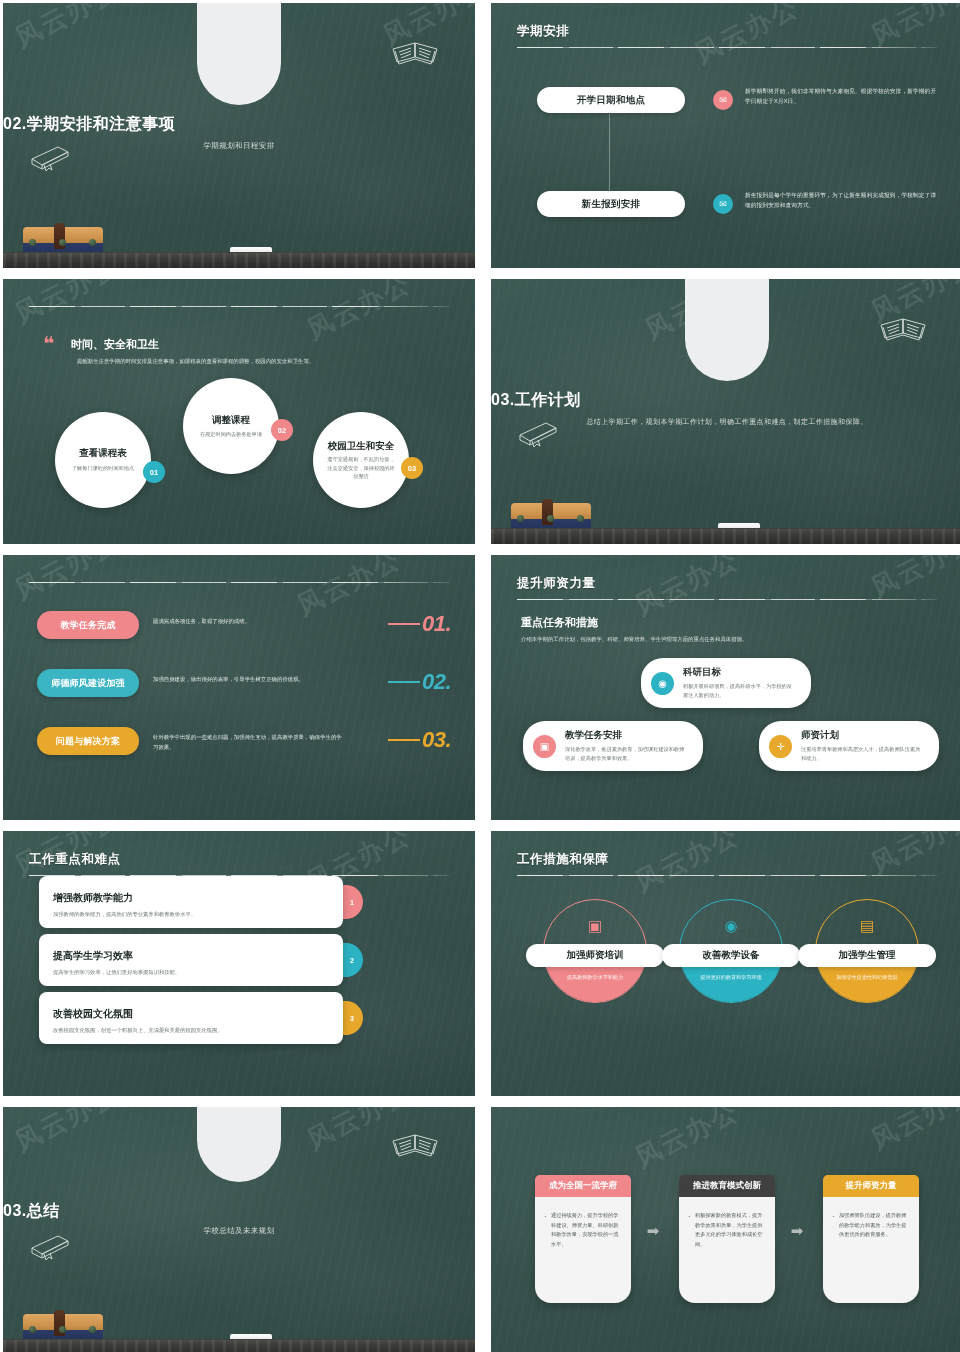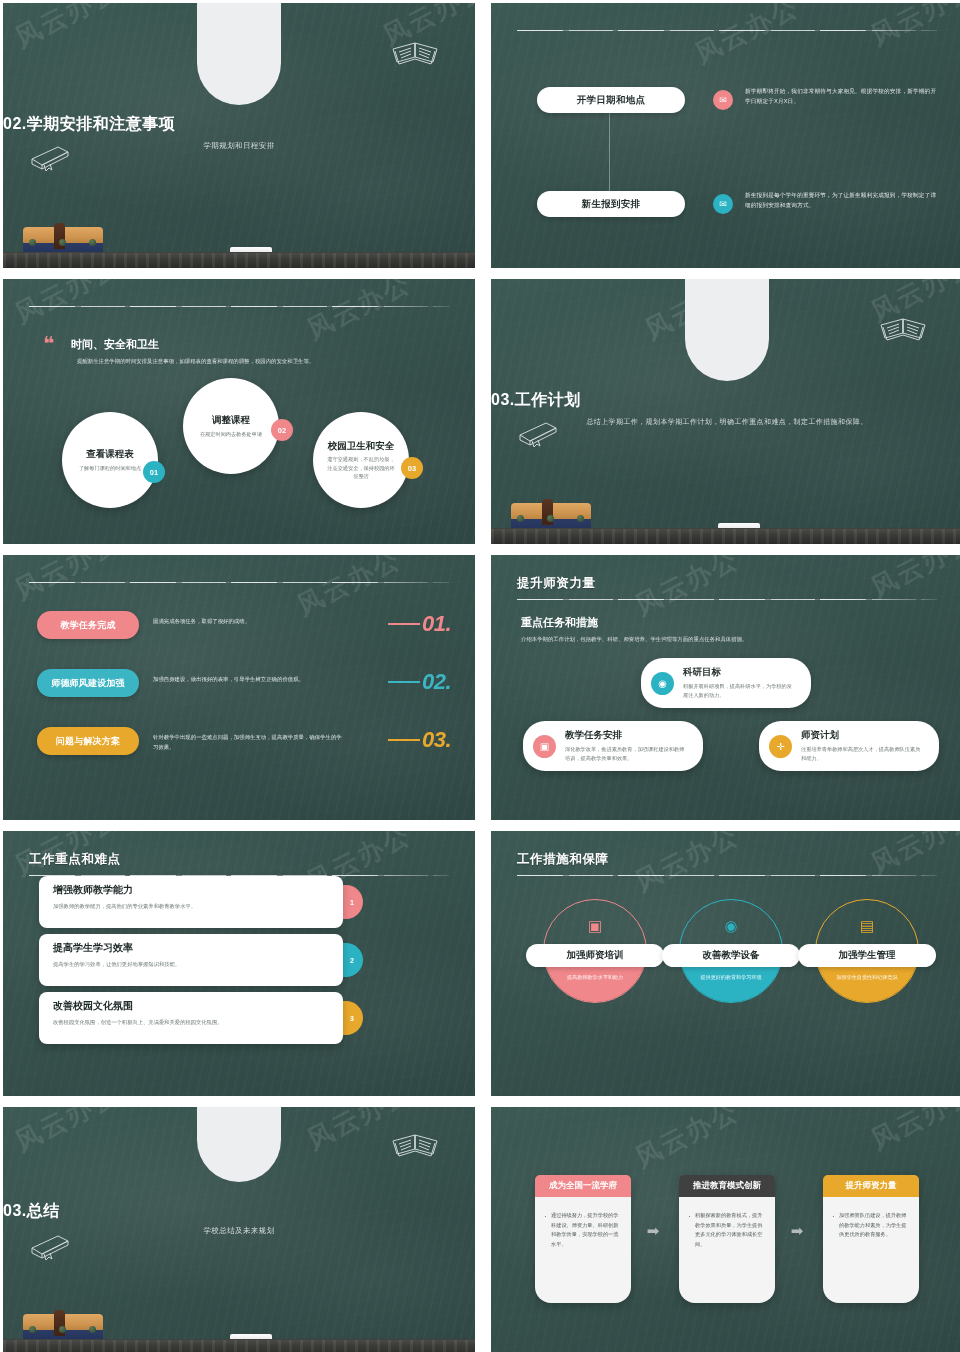--- a/index.html
+++ b/index.html
@@ -206,21 +206,21 @@
     display:flex; align-items:center; justify-content:center; color:#fff; font-size:10px;
     margin-right:9px;
   }
   .card-pill .tx h4{ color:#1f2b29; font-size:9.5px; font-weight:800; margin-bottom:3px; }
   .card-pill .tx p{ color:#6d7776; font-size:5.2px; line-height:1.65; }
 
   
   .kp{
     position:absolute; left:36px; width:304px; height:52px;
     background:#fff; border-radius:8px; box-shadow:0 3px 8px rgba(0,0,0,.22);
-    padding:7px 14px;
+    padding:15px 14px;
   }
   .kp h4{ color:#1f2b29; font-size:10px; font-weight:800; margin-bottom:5px; }
   .kp p{ color:#6d7776; font-size:5.3px; line-height:1.6; }
   .kp-tab{
     position:absolute; width:22px; height:34px;
     border-radius:0 17px 17px 0;
     color:#fff; font-size:7px; font-weight:700;
     display:flex; align-items:center; justify-content:center;
   }
 
@@ -307,20 +307,21 @@
         <div class="knob k3"></div>
     </div>
     <div class="chalk"></div>
     <div class="tray"></div>
   </div>
 
   <div class="slide">
     <div class="wm b">风云办公</div>
     <div class="wm c">风云办公</div>
     <div class="head">
+      <h2>学期安排</h2>
       <div class="rule fade"></div>
     </div>
     <div class="sched">
       <div class="connector"></div>
 
       <div class="row" style="top:0">
         <div class="pill-btn" style="top:18px">开学日期和地点</div>
         <div class="dot-ico" style="top:21px;background:#f0878b">✉</div>
         <p style="top:18px">新学期即将开始，我们非常期待与大家相见。根据学校的安排，新学期的开学日期定于X月X日。</p>
       </div>
@@ -342,21 +343,21 @@
   <div class="slide">
     <div class="wm a">风云办公</div>
     <div class="wm b" style="left:300px">风云办公</div>
     <div class="head">
       <div class="rule fade"></div>
     </div>
     <div class="quote">❝</div>
     <div class="note-h">时间、安全和卫生</div>
     <div class="note-p">提醒新生注意学期的时间安排及注意事项，如课程表的查看和课程的调整，校园内的安全和卫生等。</div>
 
-    <div class="circ" style="left:59px; top:133px; width:96px; height:96px;">
+    <div class="circ" style="left:52px; top:133px; width:96px; height:96px;font-family:Liberation Serif, serif;">
       <div class="ct">查看课程表</div>
       <div class="cd">了解每门课程的时间和地点</div>
     </div>
     <div class="badge" style="left:140px; top:182px; background:#2bb3c4">01</div>
 
     <div class="circ" style="left:180px; top:99px; width:96px; height:96px;">
       <div class="ct">调整课程</div>
       <div class="cd">在规定时间内去教务处申请</div>
     </div>
     <div class="badge" style="left:268px; top:140px; background:#f0878b">02</div>

